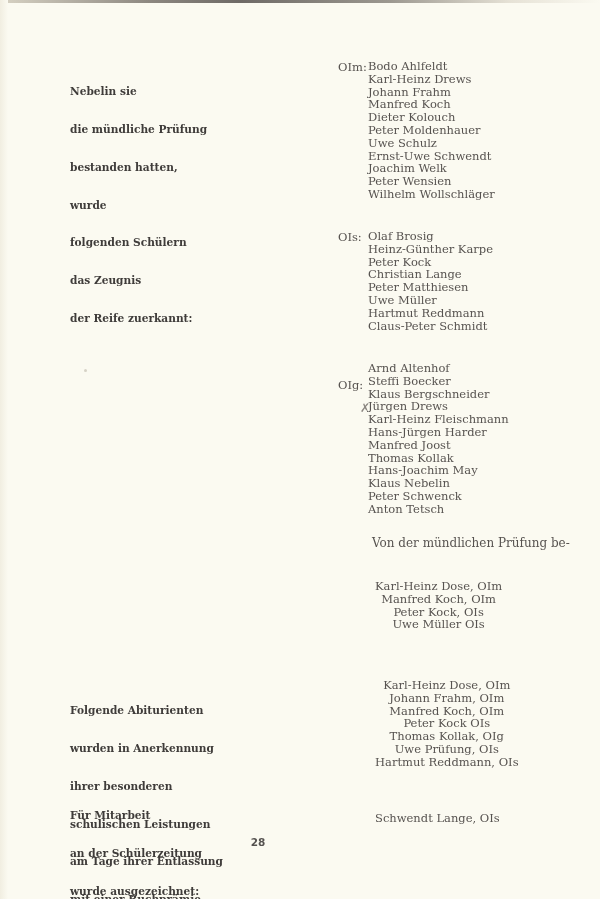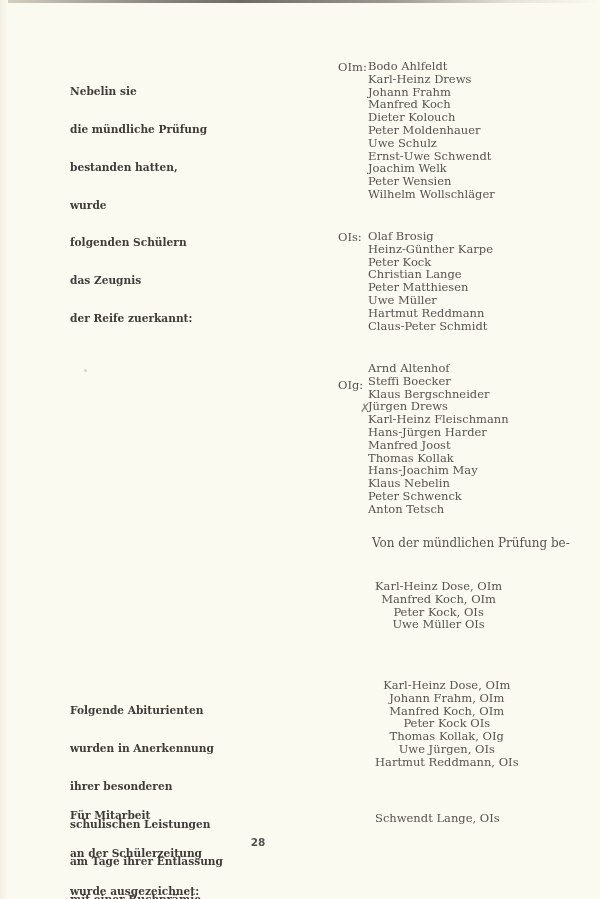--- a/index.html
+++ b/index.html
@@ -127,21 +127,21 @@
   <div>am Tage ihrer Entlassung</div>
   <div>mit einer Buchprämie</div>
   
 </div>
 <div class="plain-list" style="top:679px;">
   <div>Karl-Heinz Dose, OIm</div>
   <div>Johann Frahm, OIm</div>
   <div>Manfred Koch, OIm</div>
   <div>Peter Kock OIs</div>
   <div>Thomas Kollak, OIg</div>
-  <div>Uwe Jürgen, OIs</div>
+  <div>Uwe Prüfung, OIs</div>
   <div>Hartmut Reddmann, OIs</div>
 </div>
 
 <div class="blk-left" style="top:784px;">
   <div>Für Mitarbeit</div>
   <div>an der Schülerzeitung</div>
   <div>wurde ausgezeichnet:</div>
 </div>
 <div class="plain-list" style="top:812px;">
   <div>Schwendt Lange, OIs</div>

